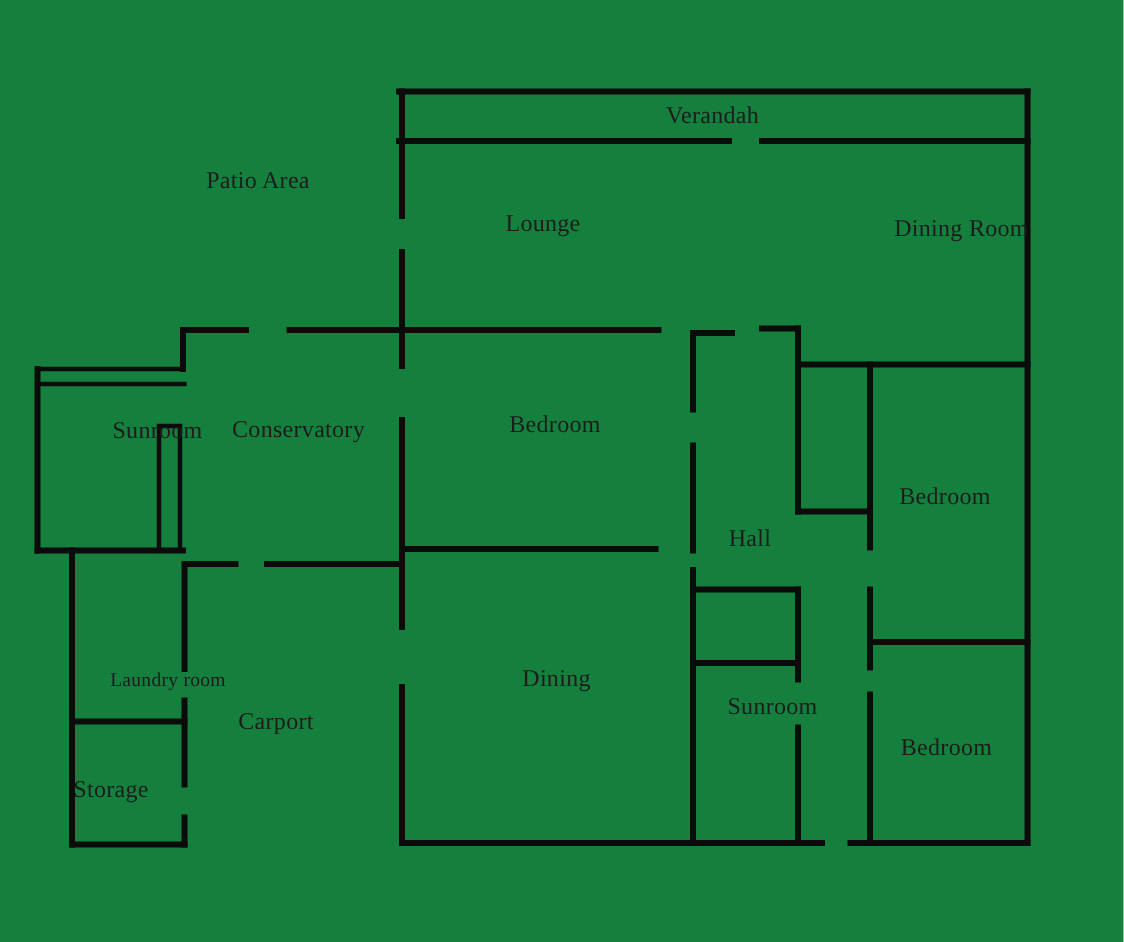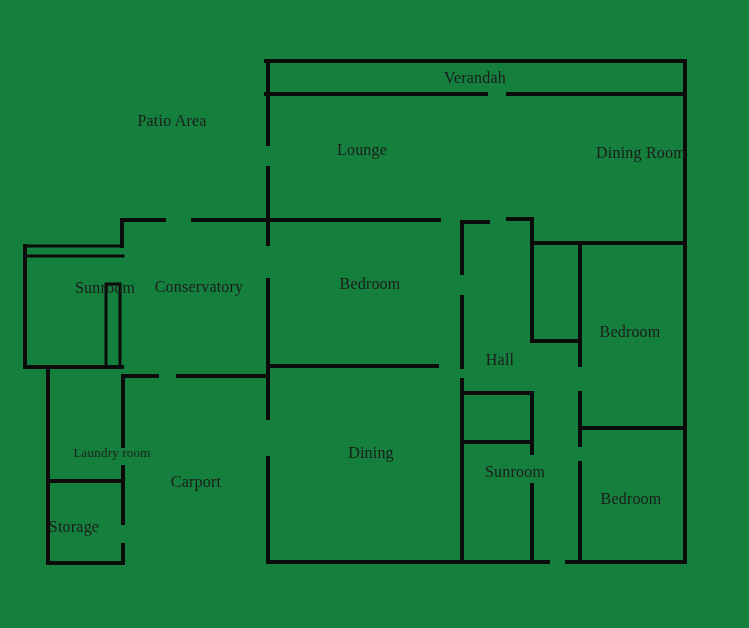--- a/index.html
+++ b/index.html
@@ -101,21 +101,21 @@
   <div class="room-label" style="left:370px; top:284px;">Bedroom</div>
 
   <div class="room-label" style="left:63px; top:288px;margin-left:42px;">Sunroom</div>
 
   <div class="room-label" style="left:500px; top:360px;">Hall</div>
 
   <div class="room-label" style="left:630px; top:332px;">Bedroom</div>
 
   <div class="room-label small" style="left:96px; top:453px;">Laundry room</div>
 
-  <div class="room-label" style="left:196px; top:482px;">Carport</div>
+  <div class="room-label" style="left:184px; top:482px;">Carport</div>
 
   <div class="room-label" style="left:371px; top:453px;">Dining</div>
 
   <div class="room-label" style="left:515px; top:472px;">Sunroom</div>
 
   <div class="room-label" style="left:74px; top:527px;">Storage</div>
 
   <div class="room-label" style="left:631px; top:499px;">Bedroom</div>
 
 </div>

